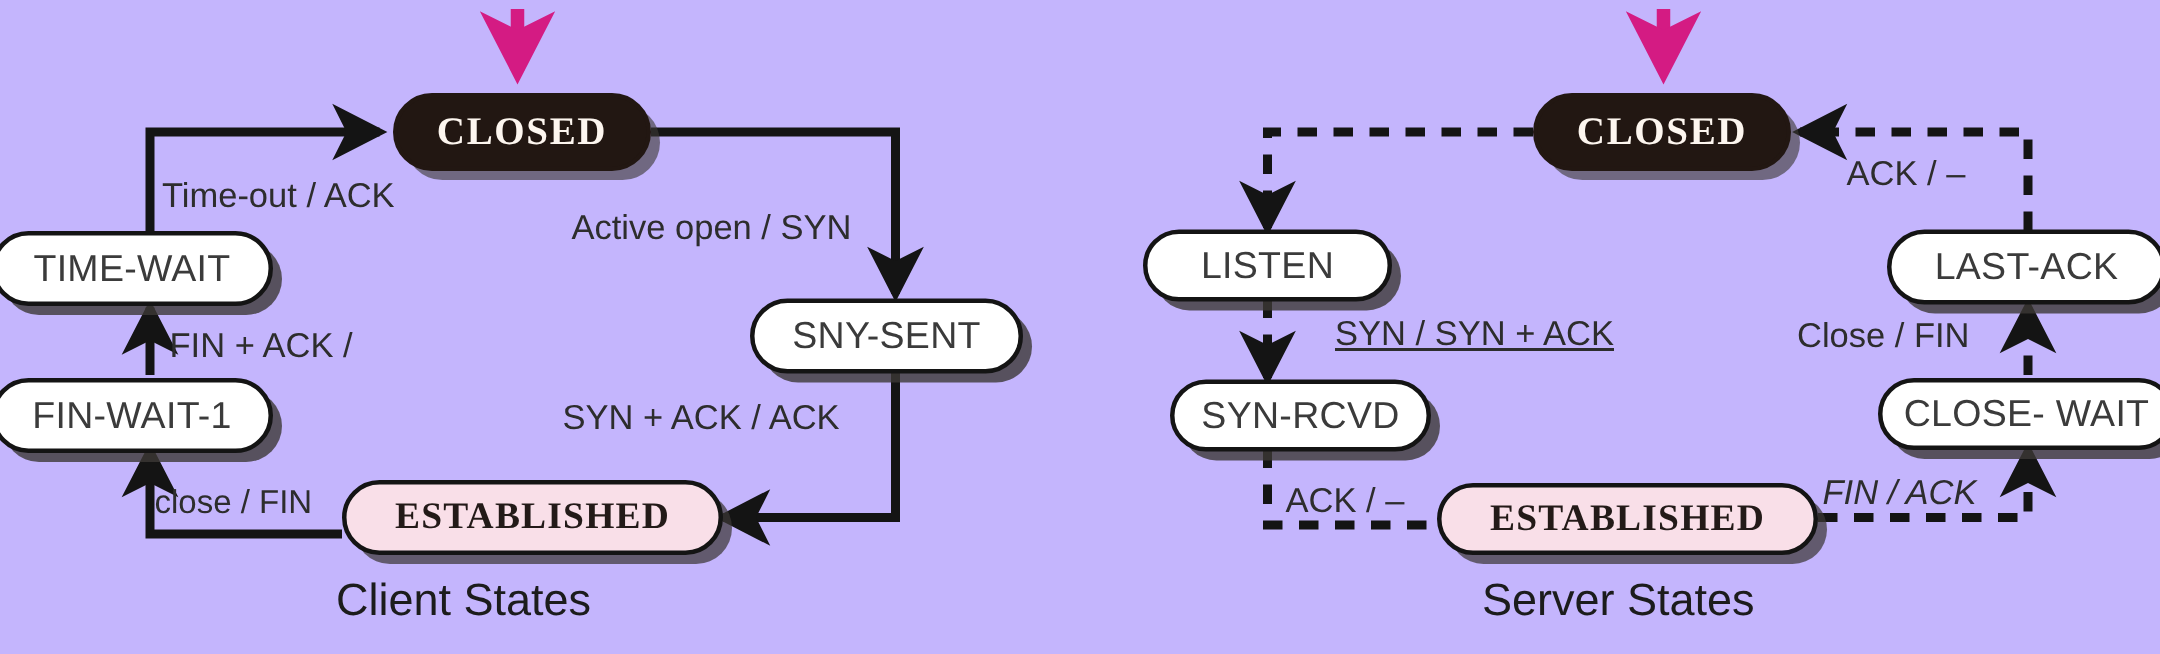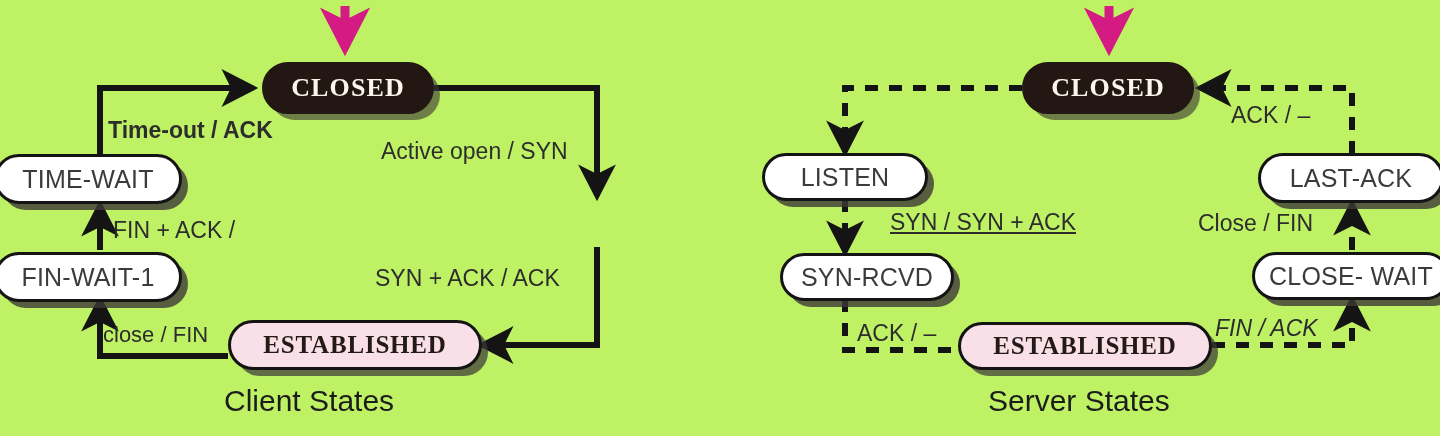--- a/index.html
+++ b/index.html
@@ -1,19 +1,19 @@
 <!DOCTYPE html>
 <html><head>
 <meta charset="utf-8">
 <title>TCP State Transition Diagram</title>
 <style>
   html,body{margin:0;padding:0;background:#ffffff;}
   body{width:1440px;height:436px;overflow:hidden;
        font-family:"Liberation Sans",sans-serif;}
-  #stage{position:relative;width:1440px;height:436px;background:#bef264;}
+  #stage{position:relative;width:1440px;height:436px;background:#c4b5fd;}
 
   
   #wires{position:absolute;left:0;top:0;width:1440px;height:436px;}
 
   
   .node{position:absolute;box-sizing:border-box;display:flex;
         align-items:center;justify-content:center;
         border-radius:999px;white-space:nowrap;}
 
   
@@ -127,34 +127,37 @@
 
     <g>
       <path d="M1352,154 L1352,88 L1200,88" fill="none" stroke="#141414" stroke-width="6" stroke-dasharray="13 11" stroke-linecap="butt" stroke-linejoin="miter" marker-end="url(#ahDash)"></path>
     </g>
   </svg>
 
   <div class="node dark" style="left:262px;top:62px;width:172px;height:52px;">
     <span>CLOSED</span>
   </div>
 
+  <div class="node plain" style="left:500px;top:199px;width:182px;height:50px;">
+    <span>SNY-SENT</span>
+  </div>
 
   <div class="node pink" style="left:228px;top:320px;width:254px;height:50px;">
     <span>ESTABLISHED</span>
   </div>
 
   <div class="node plain" style="left:-6px;top:252px;width:188px;height:50px;">
     <span>FIN-WAIT-1</span>
   </div>
 
   <div class="node plain" style="left:-6px;top:154px;width:188px;height:50px;">
     <span>TIME-WAIT</span>
   </div>
 
-  <div class="elabel" style="left:108px;top:119px;font-weight:bold;">Time-out / ACK</div>
+  <div class="elabel" style="left:108px;top:119px;">Time-out / ACK</div>
 
   <div class="elabel" style="left:381px;top:140px;">Active open / SYN</div>
 
   <div class="elabel" style="left:375px;top:267px;">SYN + ACK / ACK</div>
 
   <div class="elabel" style="left:113px;top:219px;">FIN + ACK /</div>
 
   <div class="elabel" style="left:103px;top:324px;font-size:22px;">close / FIN</div>
 
   <div class="caption" style="left:224px;top:386px;">Client States</div>

